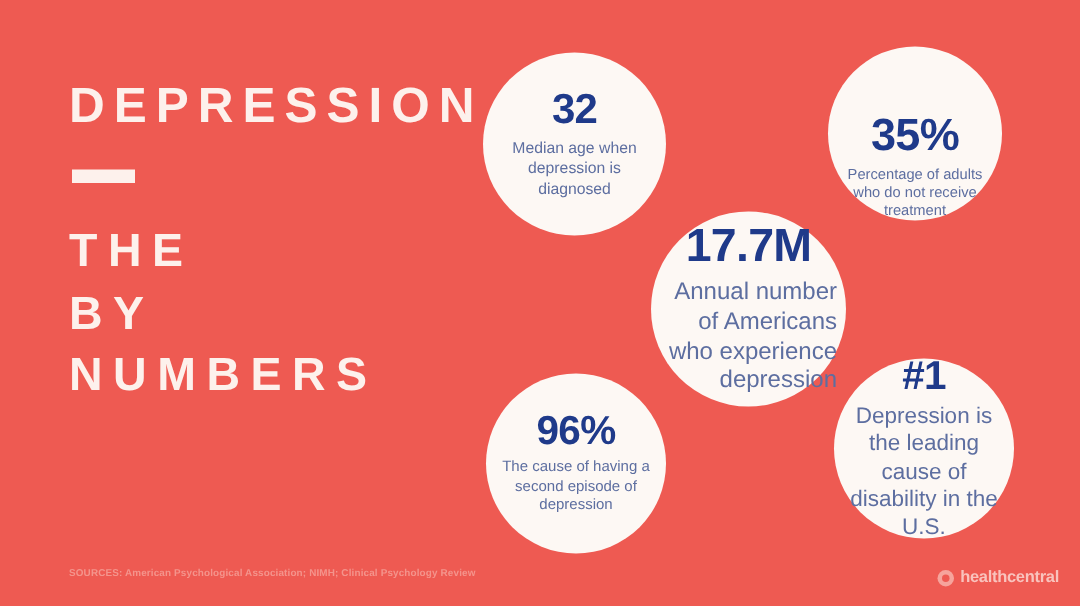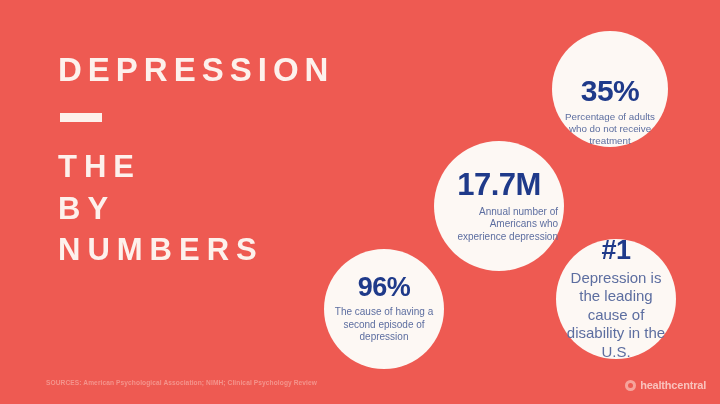--- a/index.html
+++ b/index.html
@@ -21,21 +21,20 @@
     background: #ee5a52;
     overflow: hidden;
   }
 
   
   #title-block {
     position: absolute;
     left: 46px;
     top: 48px;
     width: 250px;
-    margin-left: 12px;
   }
   .title-line {
     color: #fdf1ec;
     font-weight: bold;
     font-size: 33px;
     letter-spacing: 6px;
     line-height: 1.34;
     white-space: nowrap;
   }
   .title-line.small {
@@ -92,21 +91,21 @@
 
   
   #circle-annual-number {
     left: 434px; top: 141px;
     width: 130px; height: 130px;
     padding: 0 6px;
     z-index: 5;
     text-align: right;
   }
   #circle-annual-number .stat-number { font-size: 31px; margin-bottom: 6px; }
-  #circle-annual-number .stat-caption { font-size: 10px; }
+  #circle-annual-number .stat-caption { font-size: 16px; }
 
   
   #circle-second-episode {
     left: 324px; top: 249px;
     width: 120px; height: 120px;
     padding: 0 8px;
   }
   #circle-second-episode .stat-number { font-size: 27px; margin-bottom: 5px; }
   #circle-second-episode .stat-caption { font-size: 10px; }
 
@@ -169,20 +168,24 @@
 <div id="infographic">
 
   <div id="title-block">
     <div class="title-line">DEPRESSION</div>
     <div id="title-rule"></div>
     <div class="title-line small">THE</div>
     <div class="title-line small">BY</div>
     <div class="title-line small">NUMBERS</div>
   </div>
 
+  <div class="stat-circle" id="circle-median-age">
+    <div class="stat-number">32</div>
+    <div class="stat-caption">Median age when depression is diagnosed</div>
+  </div>
 
   <div class="stat-circle" id="circle-no-treatment">
     <div class="stat-number">35%</div>
     <div class="stat-caption">Percentage of adults who do not receive treatment</div>
   </div>
 
   <div class="stat-circle" id="circle-annual-number">
     <div class="stat-number">17.7M</div>
     <div class="stat-caption">Annual number of Americans who experience depression</div>
   </div>

